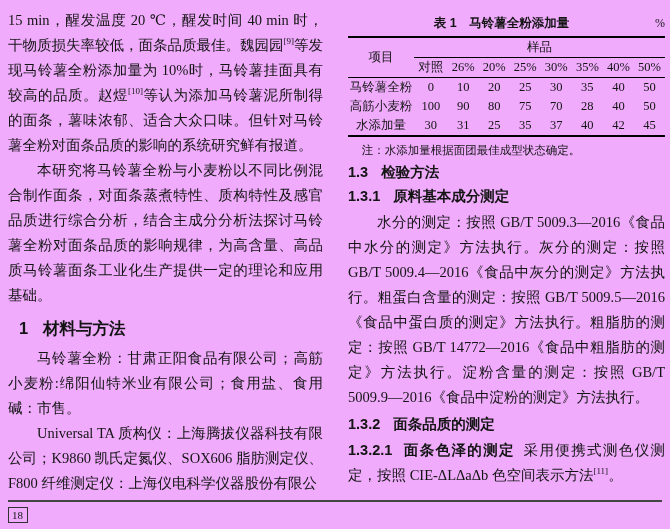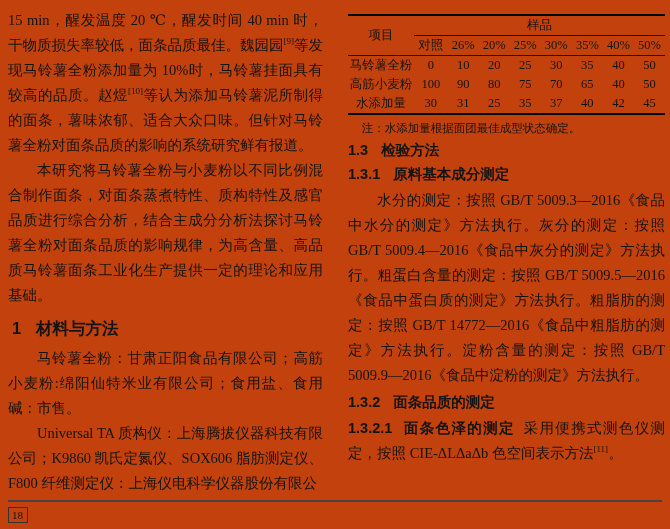--- a/index.html
+++ b/index.html
@@ -1,21 +1,21 @@
 <!DOCTYPE html>
 <html><head>
 <meta charset="utf-8">
 <style>
   * { margin: 0; padding: 0; box-sizing: border-box; }
   html, body { background: #e8e8e8; }
   .page {
     position: relative;
     width: 670px;
     height: 529px;
-    background: #c2410c;
+    background: #f0abfc;
     color: #141414;
     font-family: "Liberation Serif", "DejaVu Serif", serif;
     overflow: hidden;
   }
   .col { position: absolute; top: 8px; }
   .col-left  { left: 8px;   width: 315px; }
   .col-right { left: 348px; width: 317px; }
 
   p.body {
     font-size: 14.5px;
@@ -28,21 +28,21 @@
     font-size: 9px;
     line-height: 0;
     vertical-align: super;
   }
 
   .h-main {
     font-family: "Liberation Sans", "DejaVu Sans", sans-serif;
     font-weight: bold;
     font-size: 16.5px;
     line-height: 22px;
-    margin: 9px 0 7px 4px;
+    margin: 9px 0 7px 11px;
   }
   .h-sub {
     font-family: "Liberation Sans", "DejaVu Sans", sans-serif;
     font-weight: bold;
     font-size: 14.5px;
     line-height: 20px;
     margin: 4px 0 4px 0;
   }
   .hnum { margin-right: 0.9em; }
 
@@ -140,20 +140,24 @@
 
     <p class="body indent">马铃薯全粉：甘肃正阳食品有限公司；高筋小麦粉:绵阳仙特米业有限公司；食用盐、食用碱：市售。</p>
 
     <p class="body indent">Universal TA 质构仪：上海腾拔仪器科技有限公司；K9860 凯氏定氮仪、SOX606 脂肪测定仪、F800 纤维测定仪：上海仪电科学仪器股份有限公</p>
 
   </div>
 
   <div class="col col-right">
 
     <div class="table-block">
+      <div class="table-caption">
+        <span class="cap-text">表 1　马铃薯全粉添加量</span>
+        <span class="cap-unit">%</span>
+      </div>
 
       <table class="data">
         <tbody>
           <tr>
             <th class="item-col" rowspan="2">项目</th>
             <th class="group-head" colspan="8">样品</th>
           </tr>
           <tr class="subhead">
             <th>对照</th>
             <th>26%</th>
@@ -175,21 +179,21 @@
             <td>40</td>
             <td>50</td>
           </tr>
           <tr>
             <td>高筋小麦粉</td>
             <td>100</td>
             <td>90</td>
             <td>80</td>
             <td>75</td>
             <td>70</td>
-            <td>65</td>
+            <td>28</td>
             <td>40</td>
             <td>50</td>
           </tr>
           <tr>
             <td>水添加量</td>
             <td>30</td>
             <td>31</td>
             <td>25</td>
             <td>35</td>
             <td>37</td>

